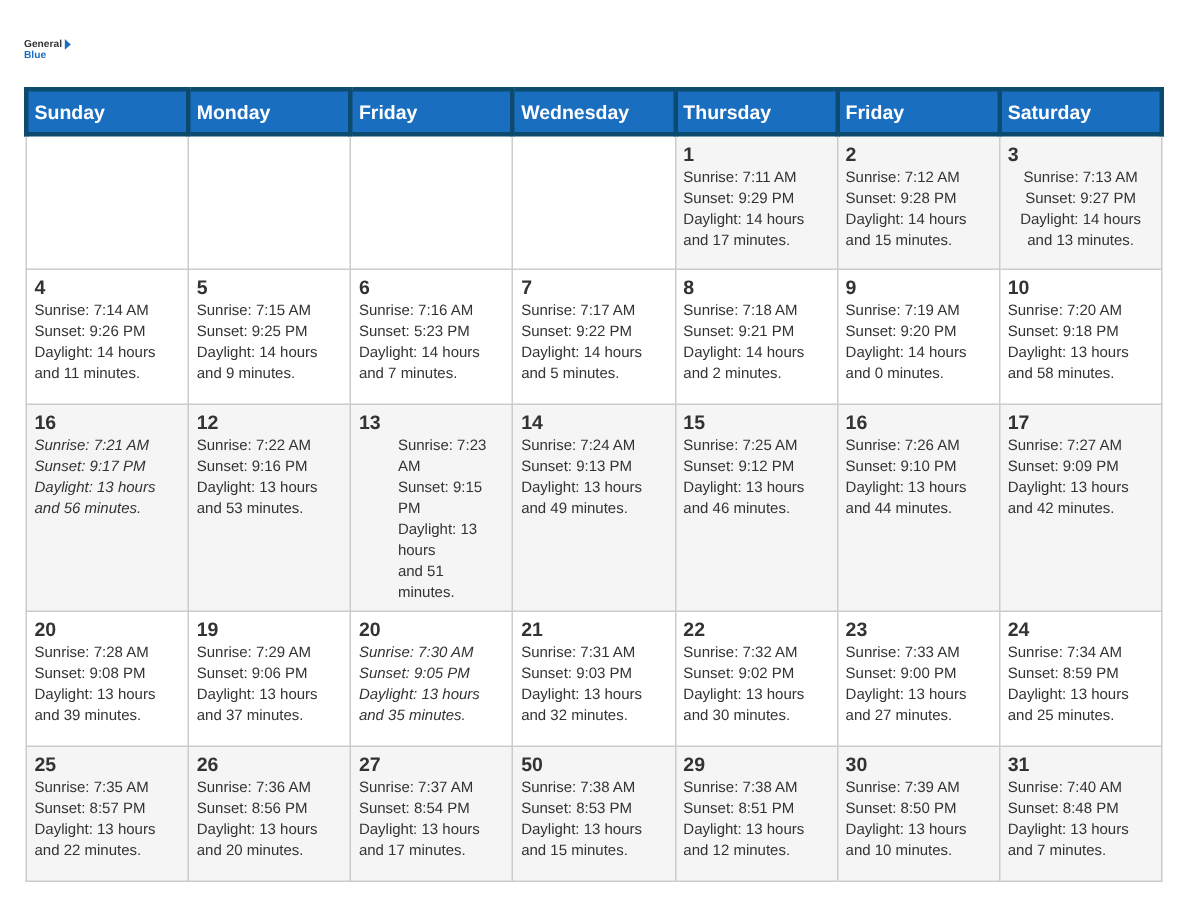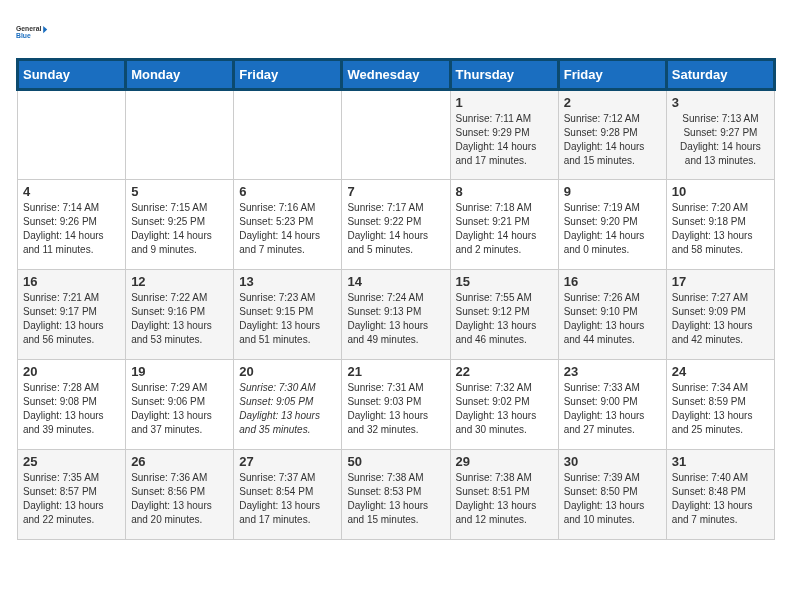--- a/index.html
+++ b/index.html
@@ -184,49 +184,49 @@
           <span class="day-num">10</span>
           <div class="day-info" style="white-space: pre-line;">Sunrise: 7:20 AM
 Sunset: 9:18 PM
 Daylight: 13 hours
 and 58 minutes.</div>
         </td>
       </tr>
       <tr>
         <td>
           <span class="day-num">16</span>
-          <div class="day-info" style="white-space: pre-line;">Sunrise: 7:21 AM
+          <div class="day-info" style="white-space: pre-line; font-style: italic;">Sunrise: 7:21 AM
 Sunset: 9:17 PM
 Daylight: 13 hours
 and 56 minutes.</div>
         </td>
         <td>
           <span class="day-num">12</span>
           <div class="day-info" style="white-space: pre-line;">Sunrise: 7:22 AM
 Sunset: 9:16 PM
 Daylight: 13 hours
 and 53 minutes.</div>
         </td>
         <td>
           <span class="day-num">13</span>
-          <div class="day-info" style="white-space: pre-line;">Sunrise: 7:23 AM
+          <div class="day-info" style="white-space: pre-line; margin-left: 26px;">Sunrise: 7:23 AM
 Sunset: 9:15 PM
 Daylight: 13 hours
 and 51 minutes.</div>
         </td>
         <td>
           <span class="day-num">14</span>
           <div class="day-info" style="white-space: pre-line;">Sunrise: 7:24 AM
 Sunset: 9:13 PM
 Daylight: 13 hours
 and 49 minutes.</div>
         </td>
         <td>
           <span class="day-num">15</span>
-          <div class="day-info" style="white-space: pre-line;">Sunrise: 7:55 AM
+          <div class="day-info" style="white-space: pre-line;">Sunrise: 7:25 AM
 Sunset: 9:12 PM
 Daylight: 13 hours
 and 46 minutes.</div>
         </td>
         <td>
           <span class="day-num">16</span>
           <div class="day-info" style="white-space: pre-line;">Sunrise: 7:26 AM
 Sunset: 9:10 PM
 Daylight: 13 hours
 and 44 minutes.</div>

